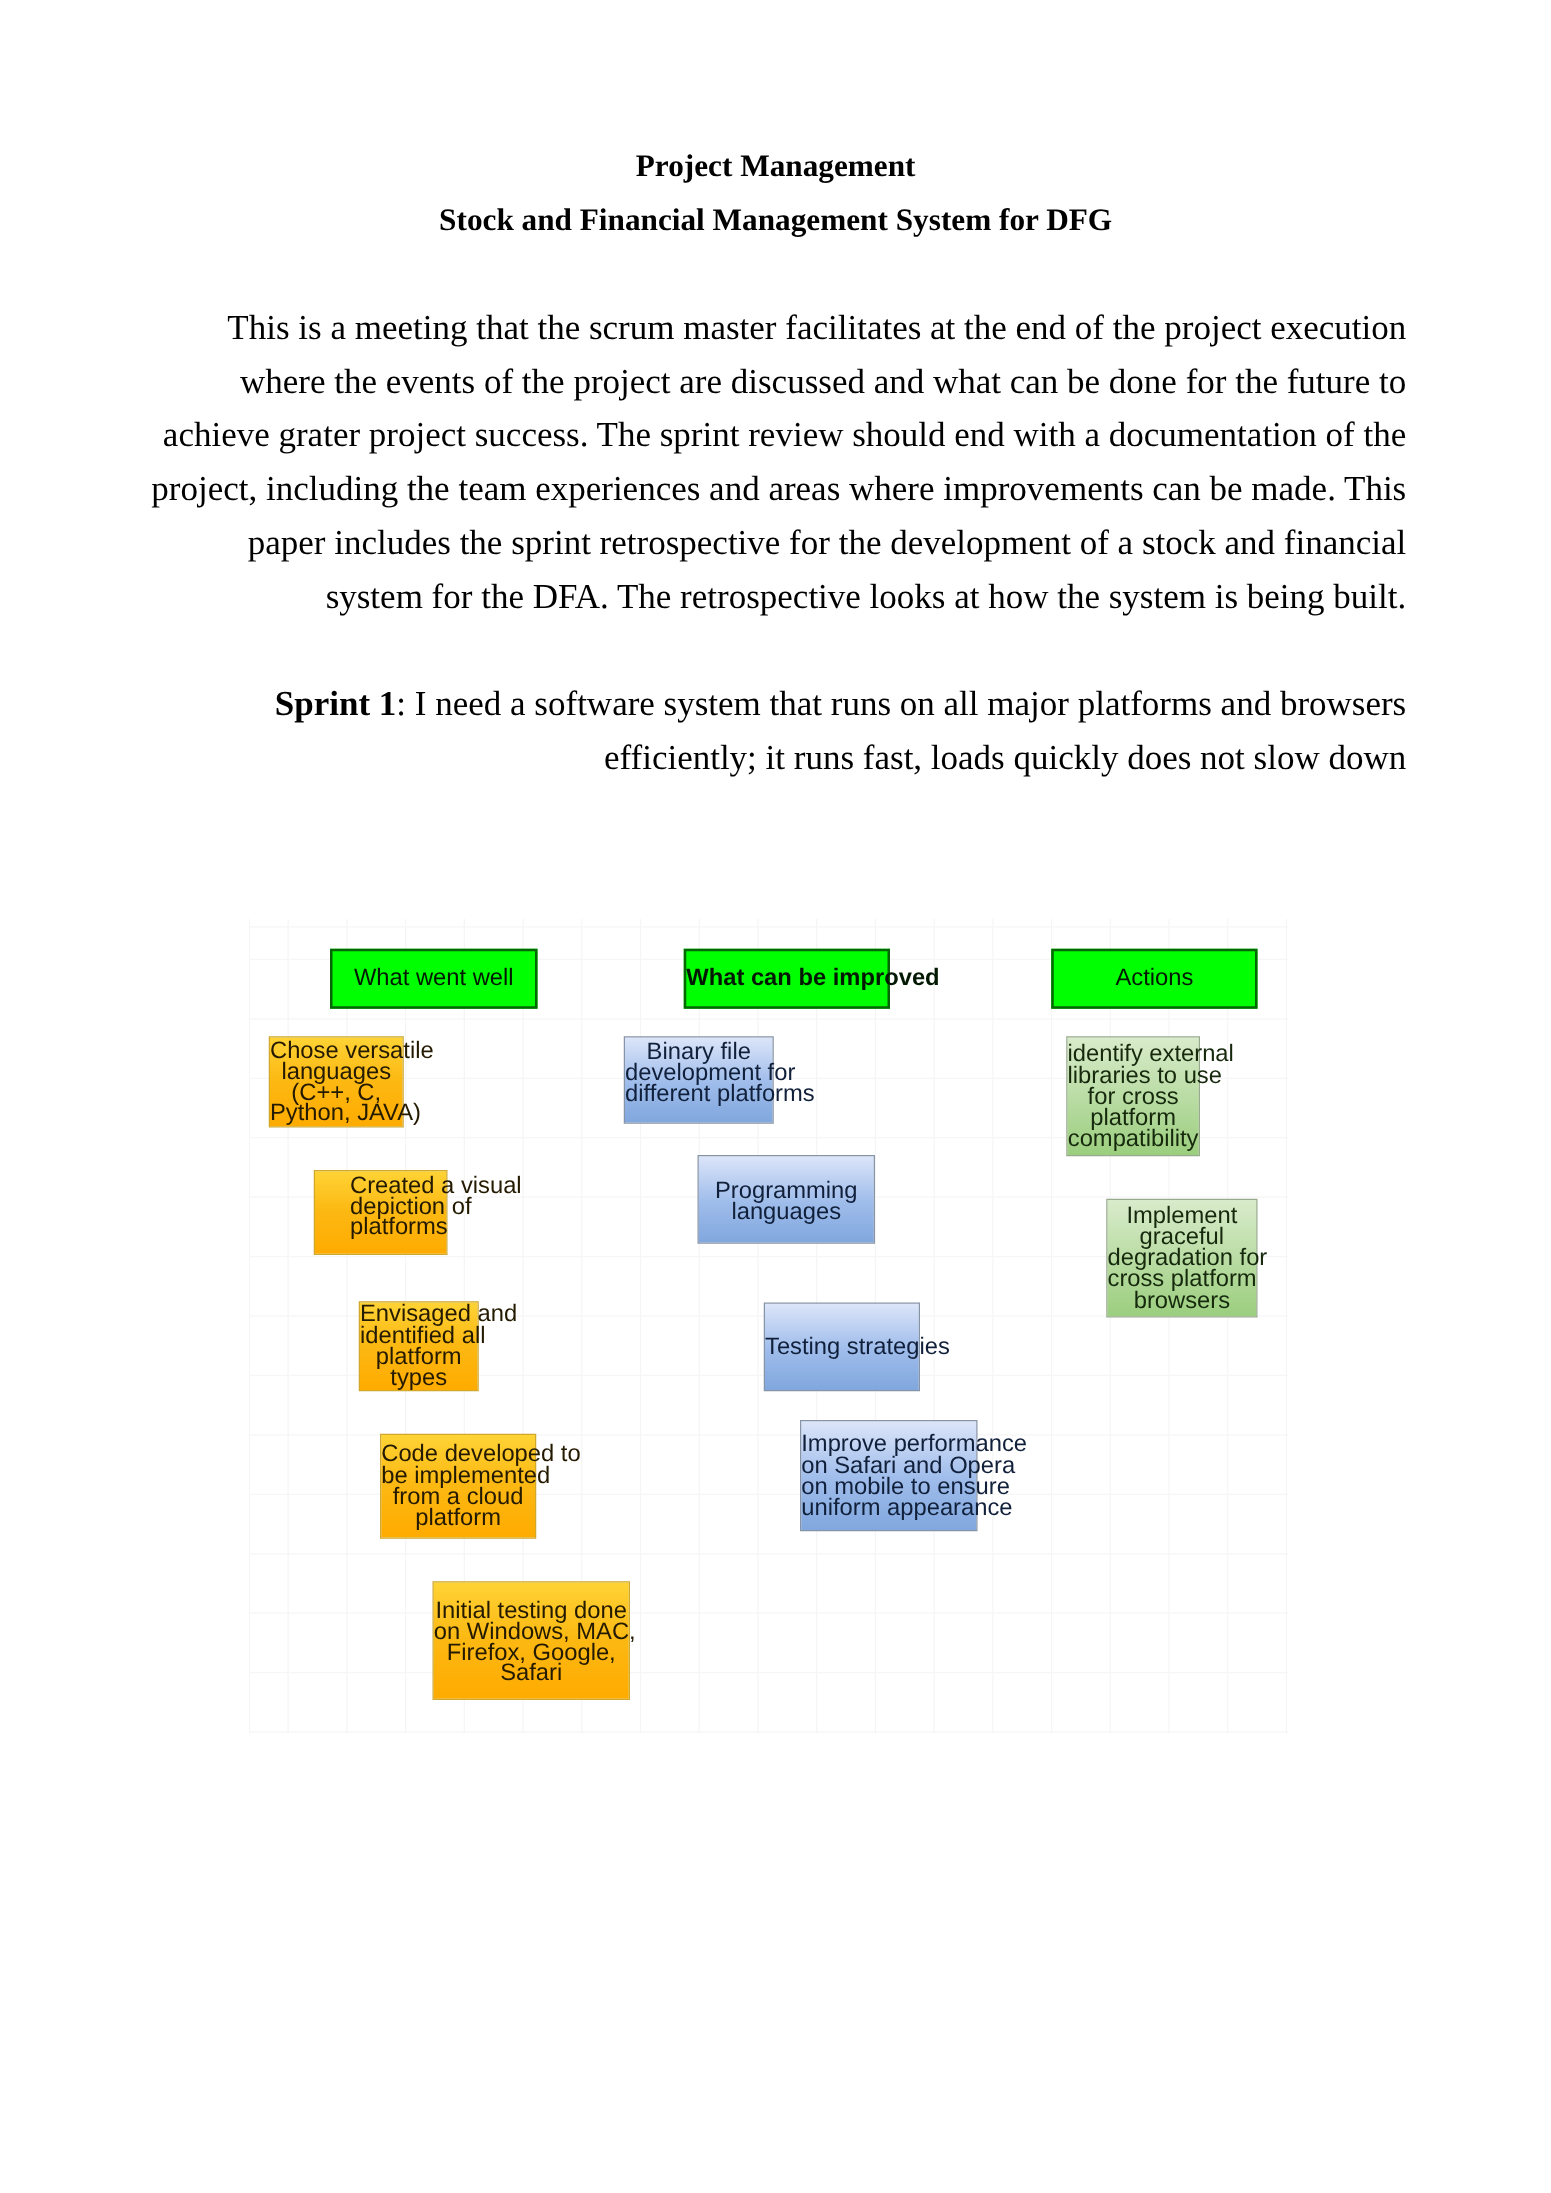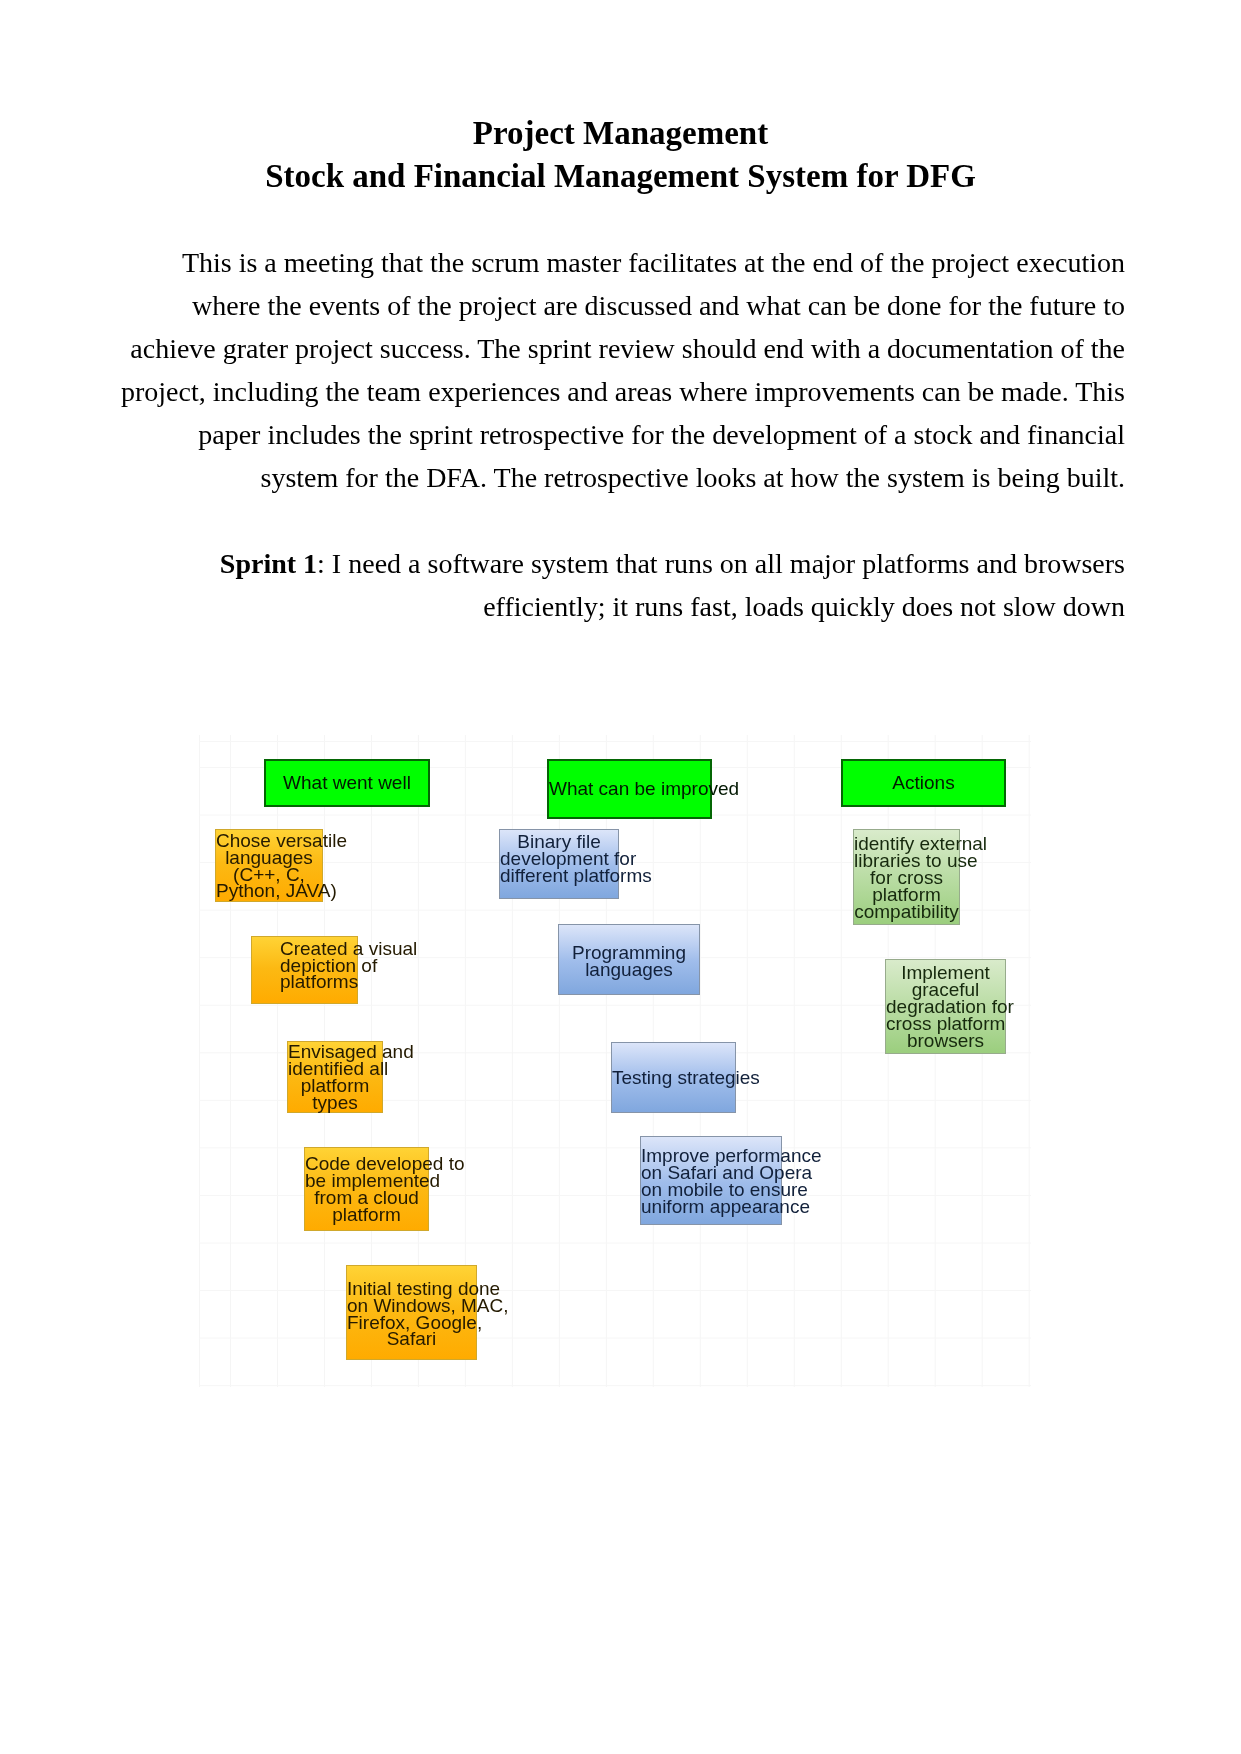--- a/index.html
+++ b/index.html
@@ -5,21 +5,21 @@
 <style>
   html,body{margin:0;padding:0;}
   body{
     width:1241px;height:1754px;background:#ffffff;
     font-family:"Liberation Serif", serif;
     -webkit-font-smoothing:antialiased;
     position:relative;overflow:hidden;
   }
   .page{position:absolute;left:0;top:0;width:1241px;height:1754px;}
   .doc-title{position:absolute;left:0;width:1241px;text-align:center;
-    font-size:33px;font-weight:bold;line-height:43px;color:#000;}
+    font-size:25px;font-weight:bold;line-height:43px;color:#000;}
   .body-par{position:absolute;font-size:28px;line-height:43px;color:#000;text-align:right;}
 
   
   #retro-board{position:absolute;left:199px;top:735px;width:832px;height:655px;}
   #board-grid{position:absolute;left:0;top:0;width:832px;height:655px;}
   .note{position:absolute;box-sizing:border-box;display:flex;align-items:center;
     justify-content:center;text-align:center;
     font-family:"Liberation Sans", sans-serif;font-size:19px;line-height:16.85px;
     color:#1a1a1a;}
   .note > span{display:block;width:100%;}
@@ -82,21 +82,21 @@
           <line x1="0" y1="555.55" x2="832" y2="555.55" stroke="#f6f6f6" stroke-width="1"></line>
           <line x1="0" y1="603.10" x2="832" y2="603.10" stroke="#f6f6f6" stroke-width="1"></line>
           <line x1="0" y1="650.65" x2="832" y2="650.65" stroke="#f6f6f6" stroke-width="1"></line>
         </svg></div>
     <div id="board-notes">
         <div class="note hdr" style="left: 65px; top: 24px; width: 166px; height: 48px;">
           <span>
             <span class="ln">What went well</span>
           </span>
         </div>
-        <div class="note hdr" style="left: 348px; top: 24px; width: 165px; height: 60px;">
+        <div class="note hdr" style="left: 348px; top: 24px; width: 165px; height: 48px; font-weight: bold;">
           <span>
             <span class="ln">What can be improved</span>
           </span>
         </div>
         <div class="note hdr" style="left: 642px; top: 24px; width: 165px; height: 48px;">
           <span>
             <span class="ln">Actions</span>
           </span>
         </div>
         <div class="note orange" style="left: 16px; top: 94px; width: 108px; height: 73px;">
@@ -123,21 +123,21 @@
           </span>
         </div>
         <div class="note orange" style="left: 105px; top: 412px; width: 125px; height: 84px;">
           <span style="margin-top: 2px;">
             <span class="ln">Code developed to</span>
             <span class="ln">be implemented</span>
             <span class="ln">from a cloud</span>
             <span class="ln">platform</span>
           </span>
         </div>
-        <div class="note orange" style="left: 147px; top: 530px; width: 131px; height: 95px;">
+        <div class="note orange" style="left: 147px; top: 530px; width: 158px; height: 95px;">
           <span style="margin-top: 4px;">
             <span class="ln">Initial testing done</span>
             <span class="ln">on Windows, MAC,</span>
             <span class="ln">Firefox, Google,</span>
             <span class="ln">Safari</span>
           </span>
         </div>
         <div class="note blue" style="left: 300px; top: 94px; width: 120px; height: 70px;">
           <span style="margin-top: -9px;">
             <span class="ln">Binary file</span>

